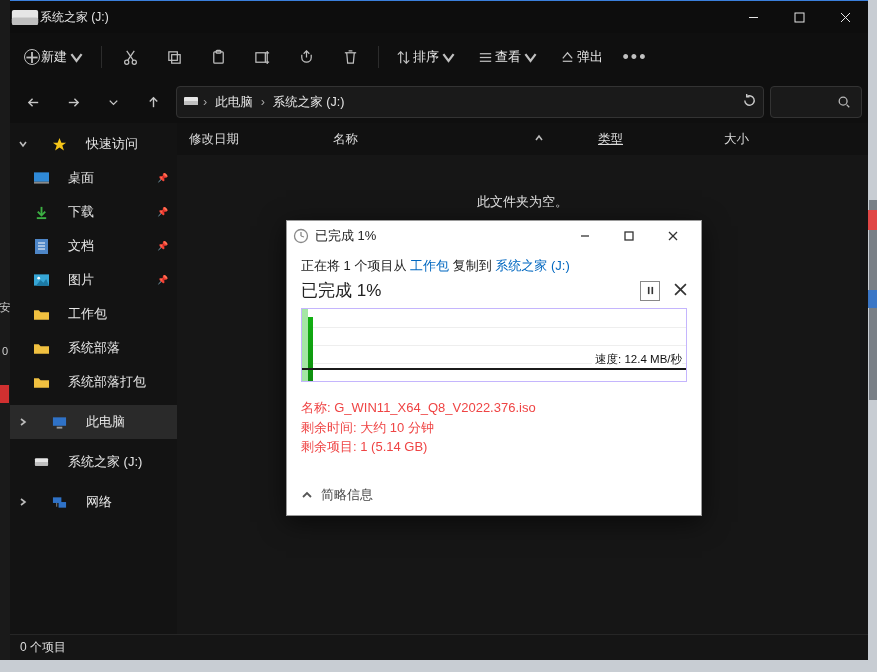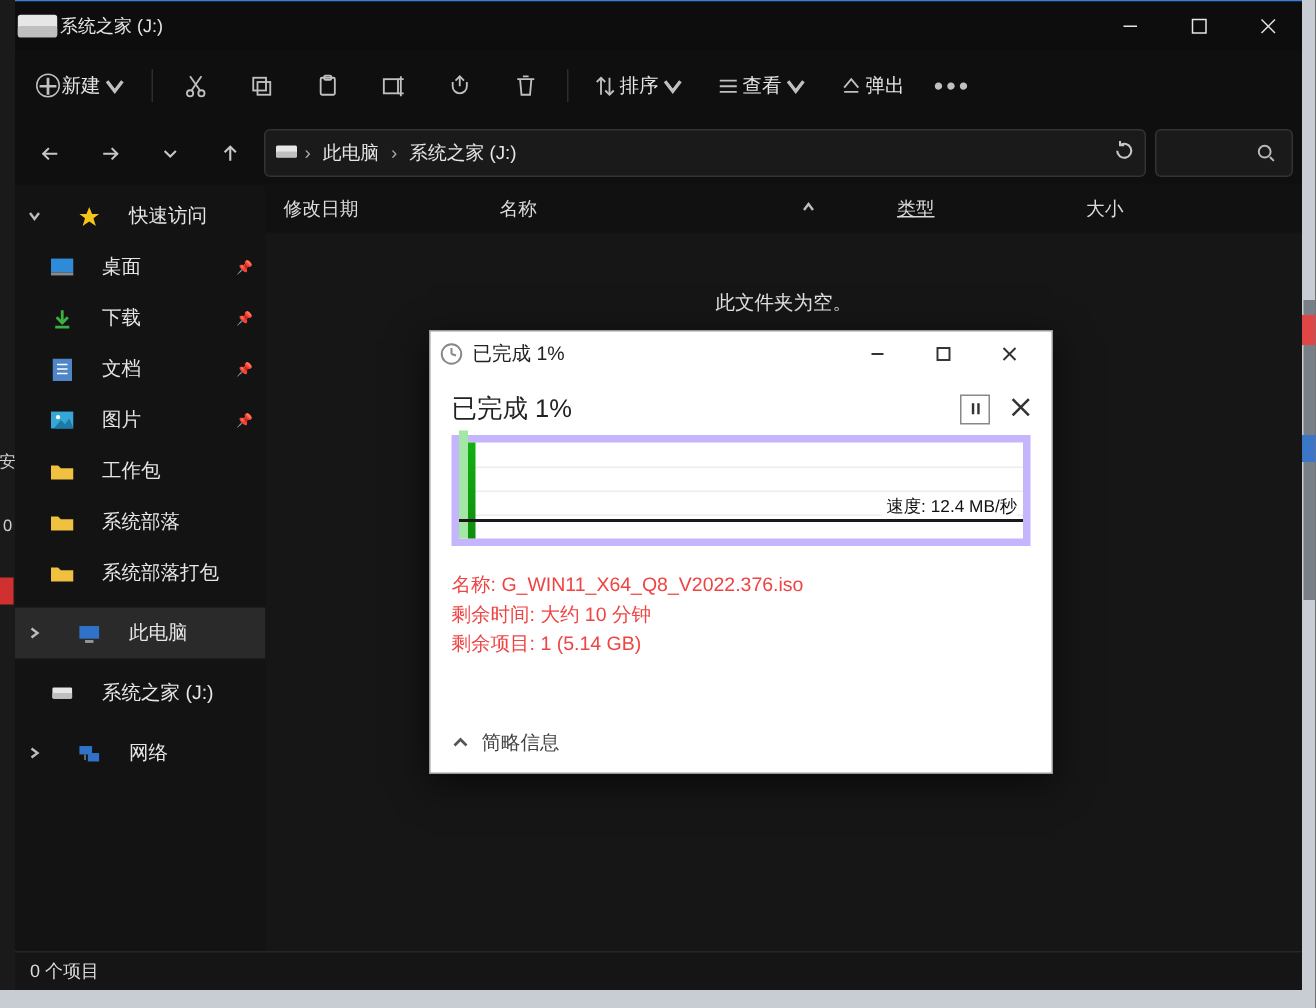--- a/index.html
+++ b/index.html
@@ -67,21 +67,21 @@
   .dt .dbtn{width:44px;height:28px;display:flex;align-items:center;justify-content:center;}
   .dt .dbtn svg{width:10px;height:10px;stroke:#333;stroke-width:1.3;fill:none;}
   .dbody{padding:6px 14px 0;}
   .dline{font-size:13px;}
   .dlink{color:#0067c0;}
   .dhl{font-size:17px;margin-top:4px;display:flex;align-items:center;}
   .dctrl{margin-left:auto;display:flex;gap:14px;align-items:center;}
   .pausebox{width:20px;height:20px;border:1px solid #888;display:flex;align-items:center;justify-content:center;}
   .pausebox svg{width:9px;height:9px;stroke:#333;stroke-width:1.8;}
   .dx svg{width:13px;height:13px;stroke:#333;stroke-width:1.6;fill:none;}
-  .graph{position:relative;height:74px;border:5px solid #c4b5fd;margin-top:6px;background:#fff;}
+  .graph{position:relative;height:74px;border:1px solid #c4b5fd;margin-top:6px;background:#fff;}
   .graph .grid{position:absolute;left:0;right:0;border-bottom:1px solid #eee;}
   .gbar{position:absolute;left:0;bottom:0;width:9px;background:linear-gradient(#12b012,#0e8e0e);}
   .gcap{position:absolute;right:4px;bottom:14px;font-size:11.5px;color:#111;z-index:2;background:#fff;padding-left:3px;}
   .gbase{position:absolute;left:0;bottom:11px;width:100%;border-top:2px solid #1a1a1a;}
   .dmeta{margin-top:16px;font-size:13px;color:#ef4444;line-height:1.5;}
   .dfoot{margin-top:auto;height:40px;display:flex;align-items:center;padding:0 14px;gap:8px;color:#444;}
   .dfoot svg{width:12px;height:12px;stroke:#555;stroke-width:1.8;fill:none;}
 </style>
 </head>
 <body>
@@ -424,20 +424,26 @@
         </svg>
       </div>
     <div class="dbtn">
         <svg viewBox="0 0 10 10">
           <line x1="1" y1="1" x2="9" y2="9"></line>
           <line x1="9" y1="1" x2="1" y2="9"></line>
         </svg>
       </div>
   </div>
   <div class="dbody">
+    <div class="dline">
+      <span>正在将 1 个项目从</span>
+      <span class="dlink">工作包</span>
+      <span>复制到</span>
+      <span class="dlink">系统之家 (J:)</span>
+    </div>
     <div class="dhl">
       <span>已完成 1%</span>
       <span class="dctrl">
         <span class="pausebox">
             <svg viewBox="0 0 10 10">
               <line x1="3" y1="1" x2="3" y2="9"></line>
               <line x1="7" y1="1" x2="7" y2="9"></line>
             </svg>
           </span>
         <span class="dx"><svg viewBox="0 0 12 12">

